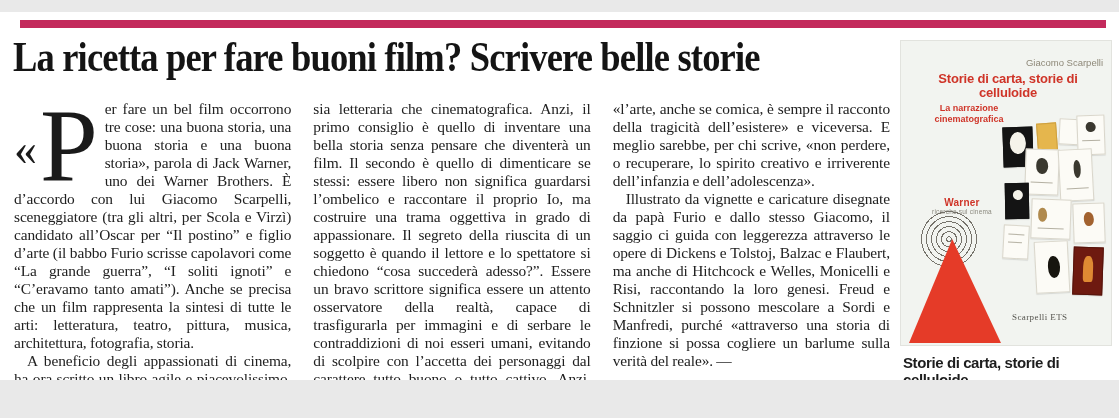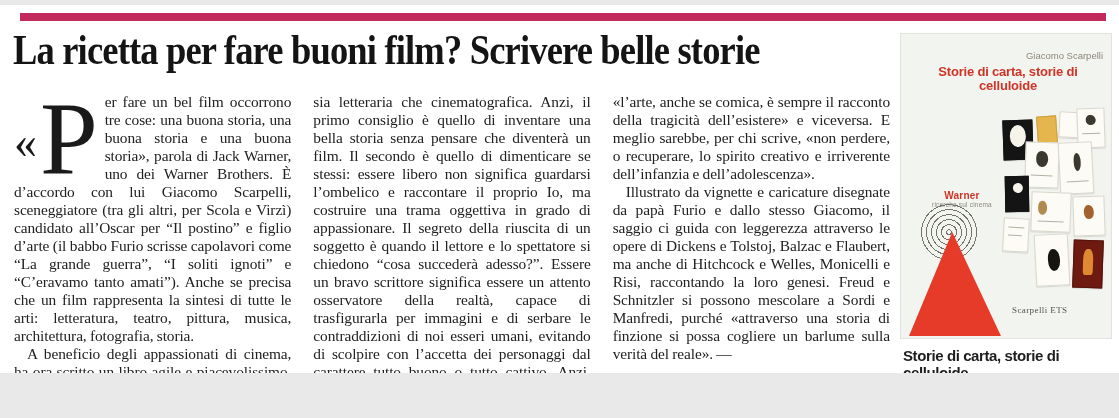--- a/index.html
+++ b/index.html
@@ -1,19 +1,19 @@
 <!DOCTYPE html>
 <html lang="it"><head>
 <meta charset="utf-8">
 <style>
   html,body{margin:0;padding:0;background:#e9e9e9;}
   .page{
     position:relative; width:1119px; height:368px; background:#ffffff;
     font-family:"Liberation Serif", serif; overflow:hidden;
-    margin:5px auto;
+    margin:12px auto;
     text-decoration:underline;
   }
   
   .rule{position:absolute; left:20px; top:8px; width:1086px; height:8px;}
   .headline{
     position:absolute; left:13px; top:22px; margin:0;
     font:700 43px/1.05 "Liberation Serif", serif;
     letter-spacing:-1px; color:#141414; white-space:nowrap;
     transform:scaleX(0.85); transform-origin:left top;
   }
@@ -89,20 +89,21 @@
         </span><span>er fare un bel film occorrono tre cose: una buona storia, una buona storia e una buona storia», parola di Jack Warner, uno dei Warner Brothers. È d’accordo con lui Giacomo Scarpelli, sceneggiatore (tra gli altri, per Scola e Virzì) candidato all’Oscar per “Il postino” e figlio d’arte (il babbo Furio scrisse capolavori come “La grande guerra”, “I soliti ignoti” e “C’eravamo tanto amati”). Anche se precisa che un film rappresenta la sintesi di tutte le arti: letteratura, teatro, pittura, musica, architettura, fotografia, storia.</span>
     </p>
     <p class="indent">A beneficio degli appassionati di cinema, ha ora scritto un libro agile e piacevolissimo, nel quale scandaglia i segreti della narrazione, sia letteraria che cinematografica. Anzi, il primo consiglio è quello di inventare una bella storia senza pensare che diventerà un film. Il secondo è quello di dimenticare se stessi: essere libero non significa guardarsi l’ombelico e raccontare il proprio Io, ma costruire una trama oggettiva in grado di appassionare. Il segreto della riuscita di un soggetto è quando il lettore e lo spettatore si chiedono “cosa succederà adesso?”. Essere un bravo scrittore significa essere un attento osservatore della realtà, capace di trasfigurarla per immagini e di serbare le contraddizioni di noi esseri umani, evitando di scolpire con l’accetta dei personaggi dal carattere tutto buono o tutto cattivo. Anzi, meglio mescolare dramma e risata, perché «l’arte, anche se comica, è sempre il racconto della tragicità dell’esistere» e viceversa. E meglio sarebbe, per chi scrive, «non perdere, o recuperare, lo spirito creativo e irriverente dell’infanzia e dell’adolescenza».</p>
     <p class="indent">Illustrato da vignette e caricature disegnate da papà Furio e dallo stesso Giacomo, il saggio ci guida con leggerezza attraverso le opere di Dickens e Tolstoj, Balzac e Flaubert, ma anche di Hitchcock e Welles, Monicelli e Risi, raccontando la loro genesi. Freud e Schnitzler si possono mescolare a Sordi e Manfredi, purché «attraverso una storia di finzione si possa cogliere un barlume sulla verità del reale». —</p>
     <div class="copyright">© RIPRODUZIONE RISERVATA</div>
   </div>
 
   <div class="cover">
     <div class="cover-author">Giacomo Scarpelli</div>
     <div class="cover-title" style="color: rgb(207, 52, 40);">Storie di carta, storie di celluloide</div>
+    <div class="cover-sub" style="color: rgb(207, 52, 40);">La narrazione cinematografica</div>
 
     <div class="collage">
       <div class="card k" style="left:2px;top:36px;width:30px;height:40px;transform:rotate(-2deg);">
           <span class="bulb"></span>
         </div>
       <div class="card y" style="left:36px;top:32px;width:20px;height:28px;transform:rotate(-4deg);"></div>
       <div class="card" style="left:58px;top:28px;width:30px;height:26px;transform:rotate(3deg);">
           <span class="blob" style="left:18px;top:4px;width:8px;height:12px;background:#8c1f14;"></span>
         </div>
       <div class="card" style="left:76px;top:24px;width:28px;height:40px;transform:rotate(-2deg);">

